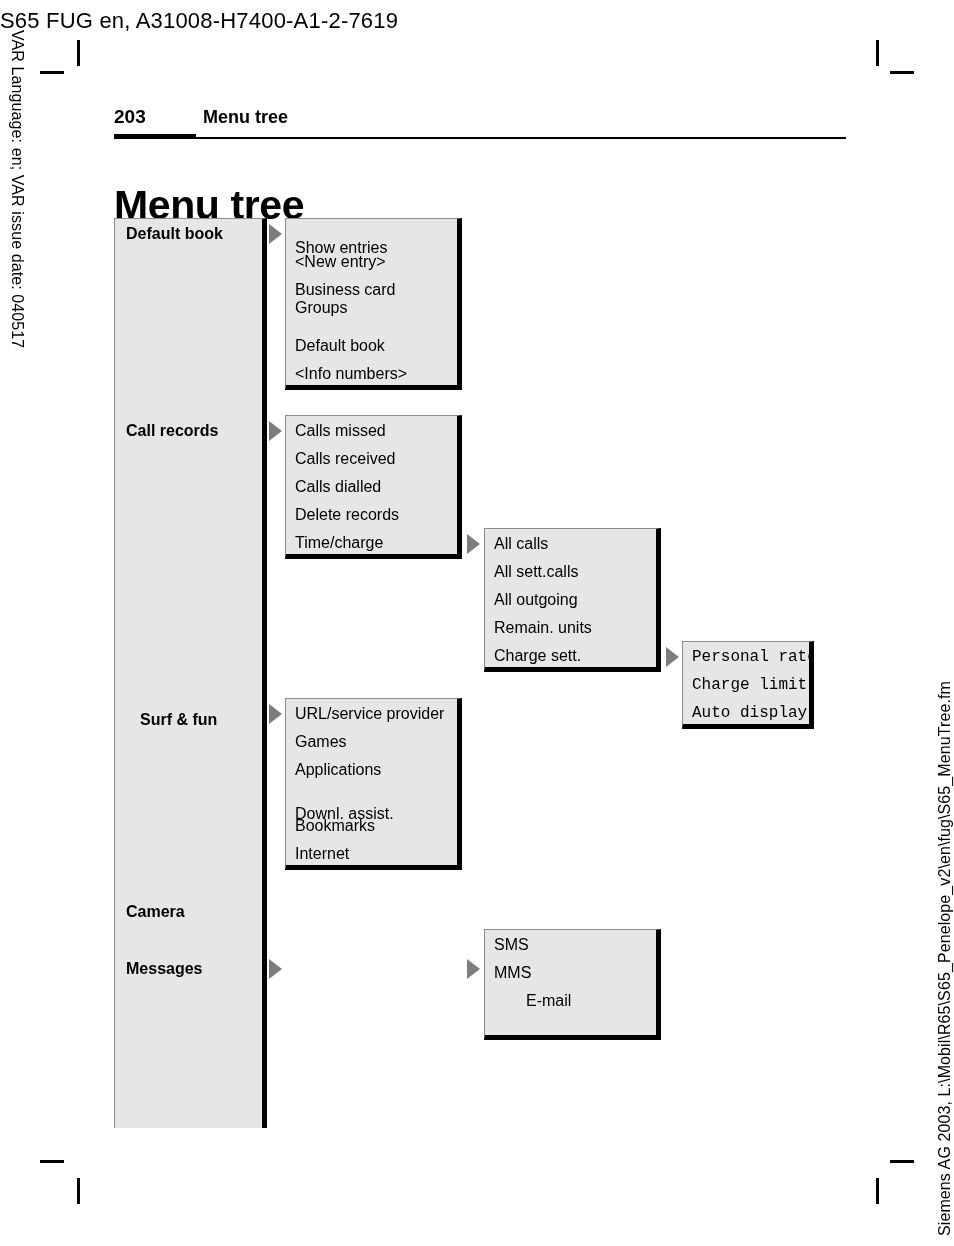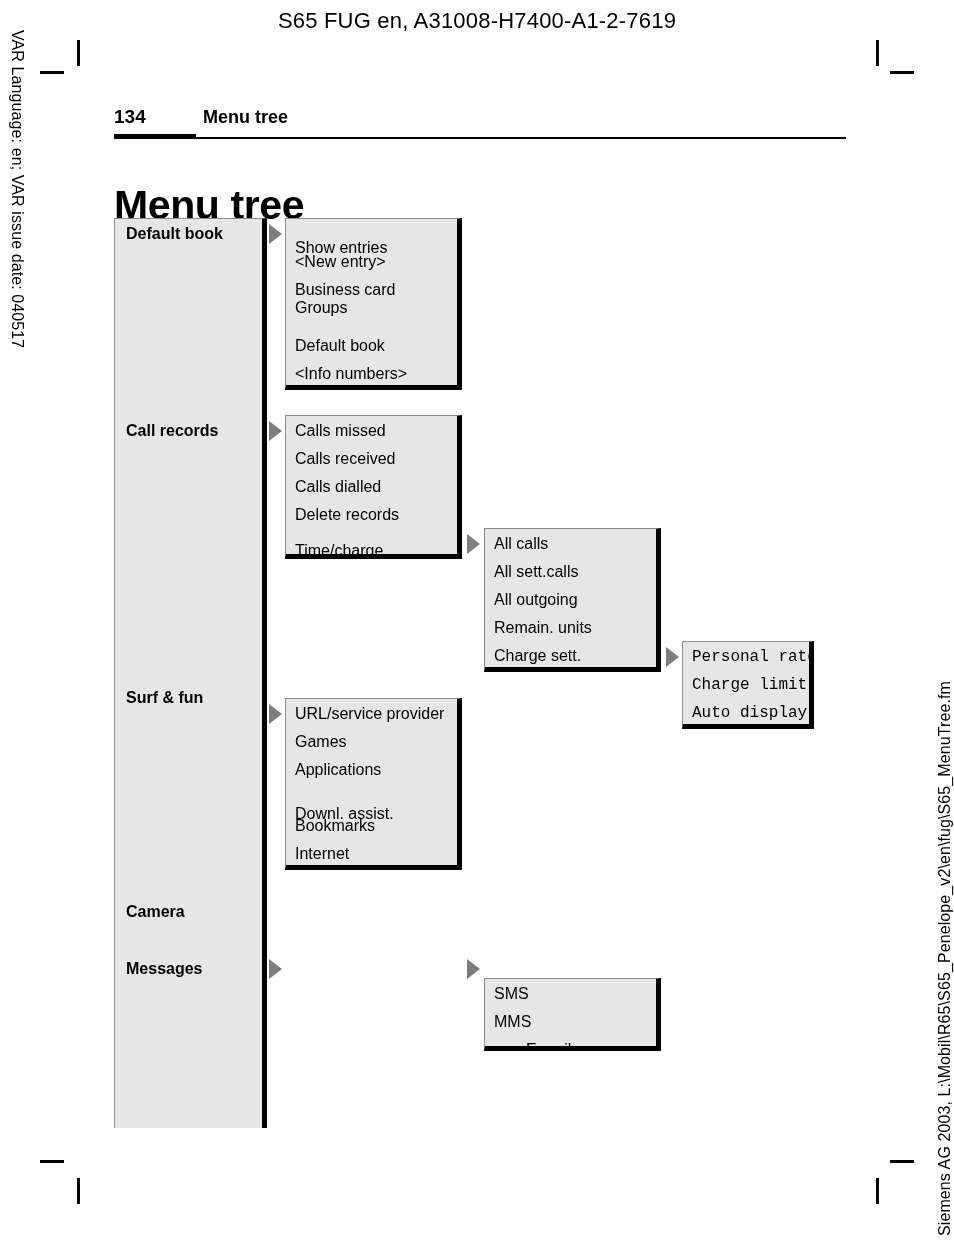--- a/index.html
+++ b/index.html
@@ -24,21 +24,20 @@
   }
   .crop-h { height: 3px; }
   .crop-v { width: 3px; }
 
   
   .doc-header {
     position: absolute;
     top: 8px;
     left: 0;
     width: 954px;
-    text-align: center;
     font-size: 22px;
     letter-spacing: 0.2px;
   }
 
   
   .side-left {
     position: absolute;
     left: 8px;
     top: 30px;
     width: 420px;
@@ -165,34 +164,34 @@
 <div class="crop crop-v" style="left:77px; top:1178px; height:26px;"></div>
 <div class="crop crop-h" style="left:890px; top:1160px; width:24px;"></div>
 <div class="crop crop-v" style="left:876px; top:1178px; height:26px;"></div>
 
 <div class="doc-header">S65 FUG en, A31008-H7400-A1-2-7619</div>
 
 <div class="side-left">VAR Language: en; VAR issue date: 040517</div>
 <div class="side-right">Siemens AG 2003, L:\Mobil\R65\S65_Penelope_v2\en\fug\S65_MenuTree.fm</div>
 
 <div class="page-head">
-  <span class="folio">134</span>
+  <span class="folio">203</span>
   <span class="running-title">Menu tree</span>
 </div>
 <div class="rule-thin"></div>
 <div class="rule-thick"></div>
 
 <h1 class="page-title">Menu tree</h1>
 
 <div id="diagram">
 
   <div class="mbox lvl1 clipped" style="left:114px; top:218px; width:153px; height:910px;">
     <span class="mitem bold" style="top:6px;">Default book</span>
     <span class="mitem bold" style="top:203px;">Call records</span>
-    <span class="mitem bold" style="top:470px;">Surf &amp; fun</span>
+    <span class="mitem bold" style="top:492px;margin-left:14px;">Surf &amp; fun</span>
     <span class="mitem bold" style="top:684px;">Camera</span>
     <span class="mitem bold" style="top:741px;">Messages</span>
   </div>
 
   <div class="arrow" style="left:269px; top:224px;"></div>
   <div class="arrow" style="left:269px; top:421px;"></div>
   <div class="arrow" style="left:269px; top:704px;"></div>
   <div class="arrow" style="left:269px; top:959px;"></div>
 
   <div class="mbox" style="left:285px; top:218px; width:177px; height:172px;">
@@ -202,21 +201,21 @@
     <span class="mitem" style="top:80px;">Groups</span>
     <span class="mitem" style="top:118px;">Default book</span>
     <span class="mitem" style="top:146px;">&lt;Info numbers&gt;</span>
   </div>
 
   <div class="mbox" style="left:285px; top:415px; width:177px; height:144px;padding-left:44px;">
     <span class="mitem" style="top:6px;">Calls missed</span>
     <span class="mitem" style="top:34px;">Calls received</span>
     <span class="mitem" style="top:62px;">Calls dialled</span>
     <span class="mitem" style="top:90px;">Delete records</span>
-    <span class="mitem" style="top:118px;margin-top:8px;">Time/charge</span>
+    <span class="mitem" style="top:118px;">Time/charge</span>
   </div>
 
   <div class="arrow" style="left:467px; top:534px;"></div>
 
   <div class="mbox" style="left:484px; top:528px; width:177px; height:144px;">
     <span class="mitem" style="top:6px;">All calls</span>
     <span class="mitem" style="top:34px;">All sett.calls</span>
     <span class="mitem" style="top:62px;">All outgoing</span>
     <span class="mitem" style="top:90px;">Remain. units</span>
     <span class="mitem" style="top:118px;">Charge sett.</span>
@@ -235,19 +234,19 @@
     <span class="mitem" style="top:34px;">Games</span>
     <span class="mitem" style="top:62px;">Applications</span>
     <span class="mitem" style="top:90px;margin-top:16px;">Downl. assist.</span>
     <span class="mitem" style="top:118px;">Bookmarks</span>
     <span class="mitem" style="top:146px;">Internet</span>
   </div>
 
 
   <div class="arrow" style="left:467px; top:959px;"></div>
 
-  <div class="mbox" style="left:484px; top:978px; width:177px; height:73px;">
+  <div class="mbox" style="left:484px; top:929px; width:177px; height:111px;">
     <span class="mitem" style="top:6px;">SMS</span>
     <span class="mitem" style="top:34px;">MMS</span>
     <span class="mitem" style="top:62px;margin-left:32px;">E-mail</span>
   </div>
 
 </div>
 
 </body></html>

